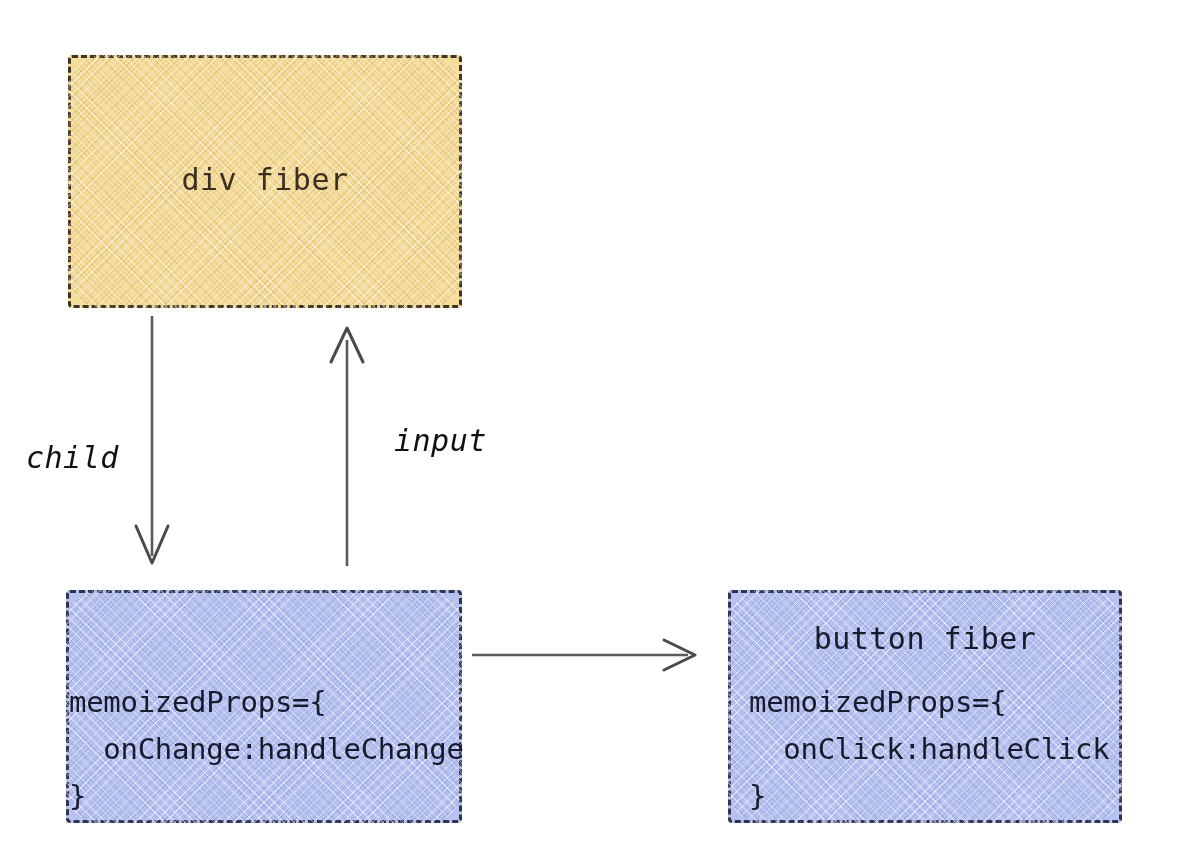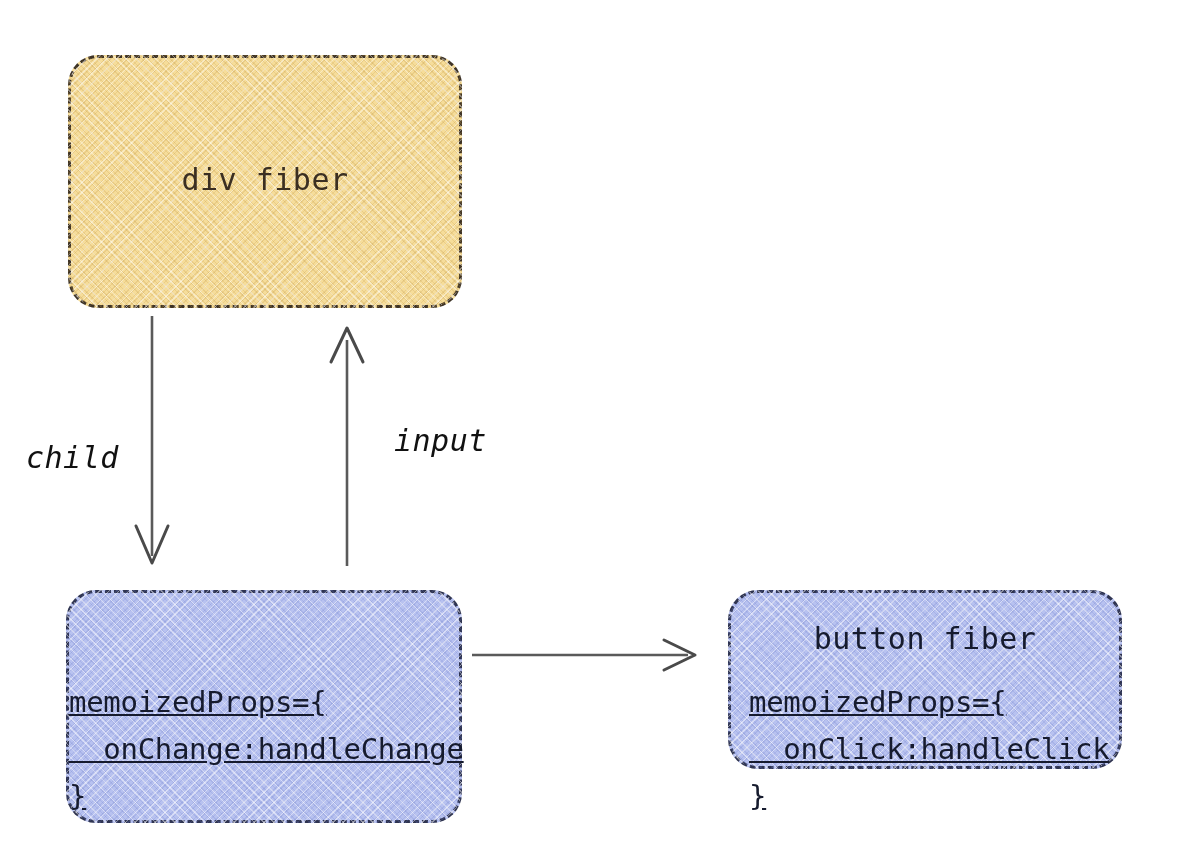--- a/index.html
+++ b/index.html
@@ -19,21 +19,21 @@
     position: absolute;
     left: 0; top: 0;
     width: 1196px;
     height: 850px;
   }
 
   
   .fiber-node {
     position: absolute;
     box-sizing: border-box;
-    border-radius: 30px;
+    border-radius: 4px;
     border-style: dashed;
     border-width: 3px;
     overflow: visible;
   }
   .fiber-node .node-texture {
     position: absolute;
     left: -3px; top: -3px; right: -3px; bottom: -3px;
     border-radius: 34px;
     pointer-events: none;
   }
@@ -59,21 +59,21 @@
     top: 590px;
     width: 396px;
     height: 233px;
     background-color: #b8c2f0;
     border-color: #2f3450;
   }
   #node-button-fiber {
     left: 728px;
     top: 590px;
     width: 394px;
-    height: 179px;
+    height: 233px;
     background-color: #b8c2f0;
     border-color: #2f3450;
   }
   #node-input-fiber .node-texture,
   #node-button-fiber .node-texture {
     background-image:
       repeating-linear-gradient(45deg, rgba(255,255,255,0.45) 0px, rgba(255,255,255,0.45) 1px, rgba(0,0,0,0) 1px, rgba(0,0,0,0) 7px),
       repeating-linear-gradient(-45deg, rgba(255,255,255,0.45) 0px, rgba(255,255,255,0.45) 1px, rgba(0,0,0,0) 1px, rgba(0,0,0,0) 7px),
       repeating-linear-gradient(45deg, rgba(110,125,200,0.20) 0px, rgba(110,125,200,0.20) 1px, rgba(0,0,0,0) 1px, rgba(0,0,0,0) 4px),
       repeating-linear-gradient(-45deg, rgba(110,125,200,0.20) 0px, rgba(110,125,200,0.20) 1px, rgba(0,0,0,0) 1px, rgba(0,0,0,0) 4px);
@@ -100,21 +100,20 @@
 
   .node-props {
     position: absolute;
     left: 0;
     top: 86px;
     font-size: 29px;
     line-height: 47px;
     color: #161b2e;
     white-space: pre;
     letter-spacing: -0.3px;
-    text-decoration: underline;
   }
   #node-input-fiber .node-props { left: 0px; }
   #node-button-fiber .node-props { left: 18px; }
 
   
   .edge-label {
     position: absolute;
     font-size: 30px;
     color: #111111;
     white-space: pre;

